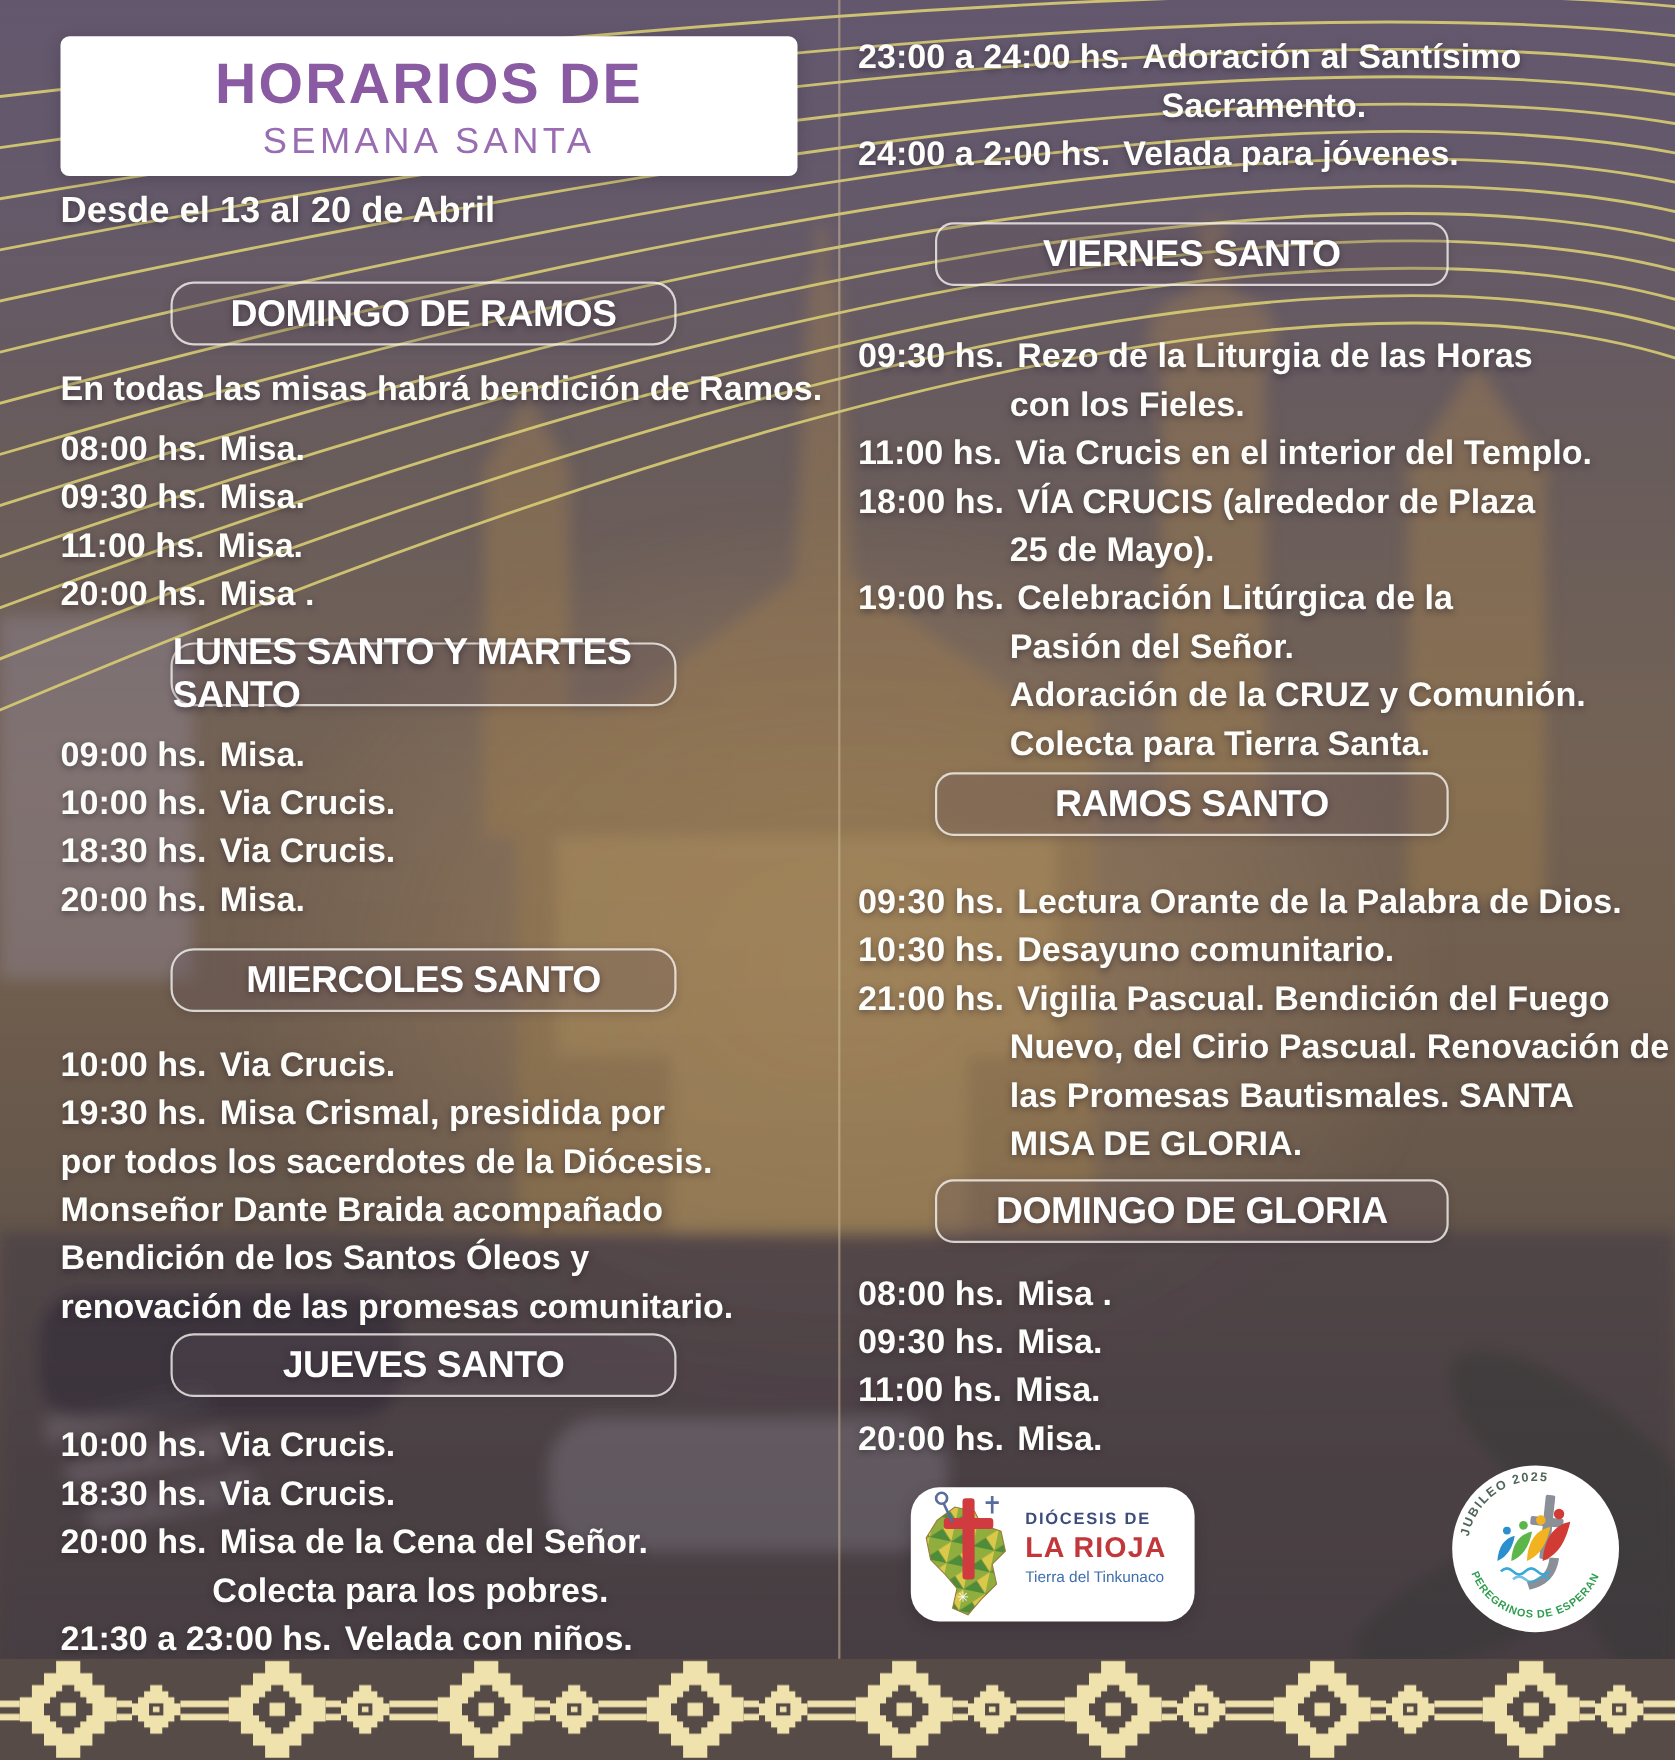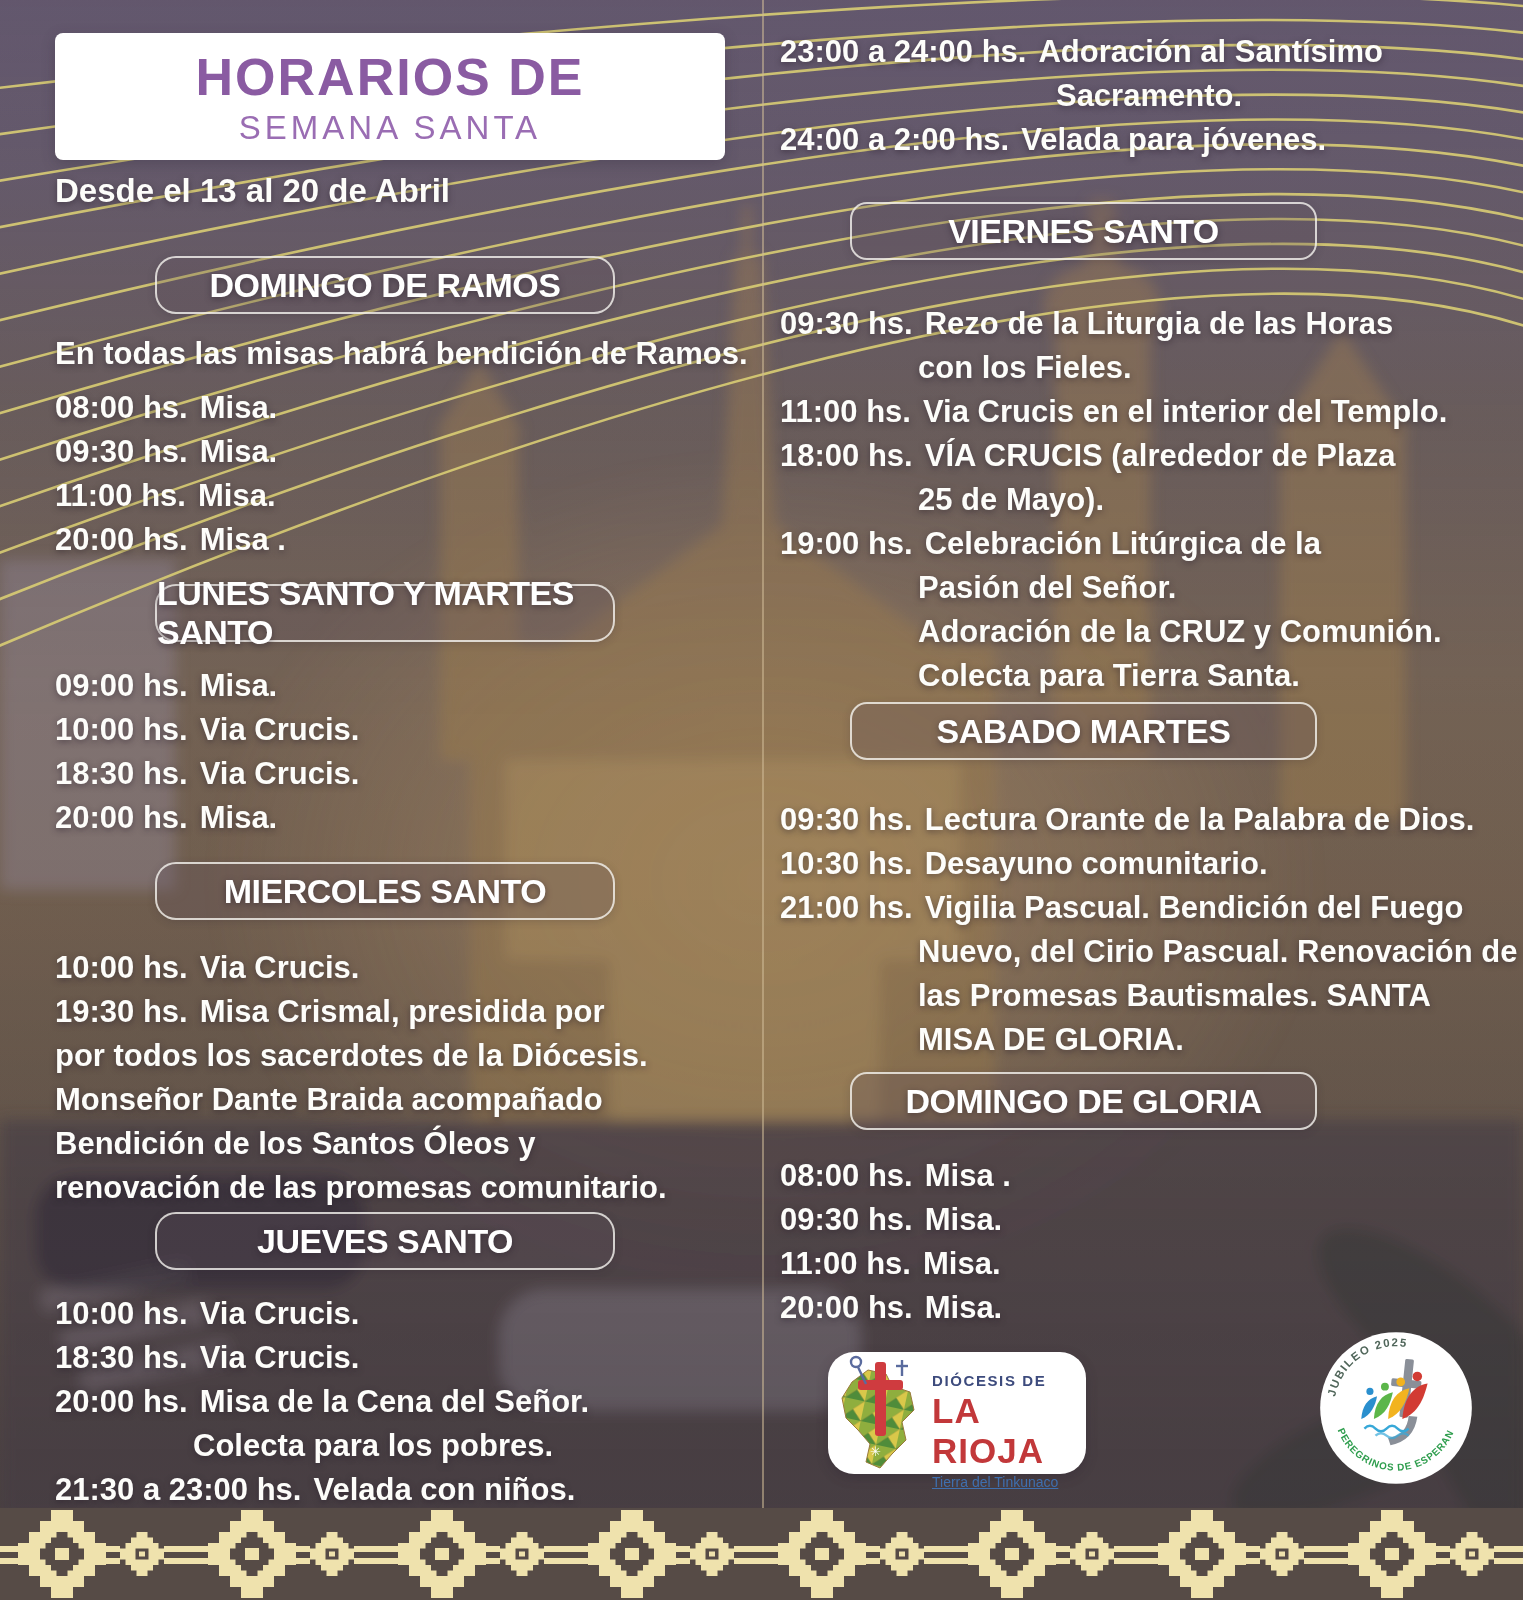--- a/index.html
+++ b/index.html
@@ -66,22 +66,22 @@
   .time{margin-right:12px;}
   .cont{padding-left:138px;}
   .cont-center{padding-left:0;text-align:center;}
   .cont-flush{padding-left:0;}
 
   
   #diocese-card{left:828px;top:1352px;width:258px;height:122px;background:#fff;border-radius:26px;
     box-shadow:0 4px 12px rgba(40,30,45,.3);}
   #diocese-text{position:absolute;left:104px;top:20px;width:150px;}
   #diocese-line1{font-size:15px;font-weight:700;letter-spacing:1.6px;color:#3d4b7d;}
-  #diocese-line2{font-size:35px;font-weight:800;letter-spacing:1px;color:#c2383a;margin-top:2px;}
-  #diocese-line3{font-size:14px;font-weight:400;color:#3f6fae;margin-top:3px;text-decoration:underline;}
+  #diocese-line2{font-size:26px;font-weight:800;letter-spacing:1px;color:#c2383a;margin-top:2px;}
+  #diocese-line3{font-size:14px;font-weight:400;color:#3f6fae;margin-top:3px;}
 
   
   #jubilee-seal{left:1317px;top:1329px;width:158px;height:158px;}
 
   
   #band{left:0;top:1508px;width:1523px;height:92px;}
 </style>
 </head>
 <body>
 
@@ -274,21 +274,21 @@
           <div class="item">
             <div class="line1"><span class="time">19:00 hs.</span>Celebración Litúrgica de la</div>
             <div class="cont">Pasión del Señor.</div>
             <div class="cont">Adoración de la CRUZ y Comunión.</div>
             <div class="cont">Colecta para Tierra Santa.</div>
           </div>
         </div>
       </div>
       <div class="section s-r2">
         <div class="hbox">
-          <span class="htext">SABADO MARTES</span>
+          <span class="htext">RAMOS SANTO</span>
         </div>
         <div class="items">
           <div class="item">
             <div class="line1"><span class="time">09:30 hs.</span>Lectura Orante de la Palabra de Dios.</div>
           </div>
           <div class="item">
             <div class="line1"><span class="time">10:30 hs.</span>Desayuno comunitario.</div>
           </div>
           <div class="item">
             <div class="line1"><span class="time">21:00 hs.</span>Vigilia Pascual.  Bendición del Fuego</div>

